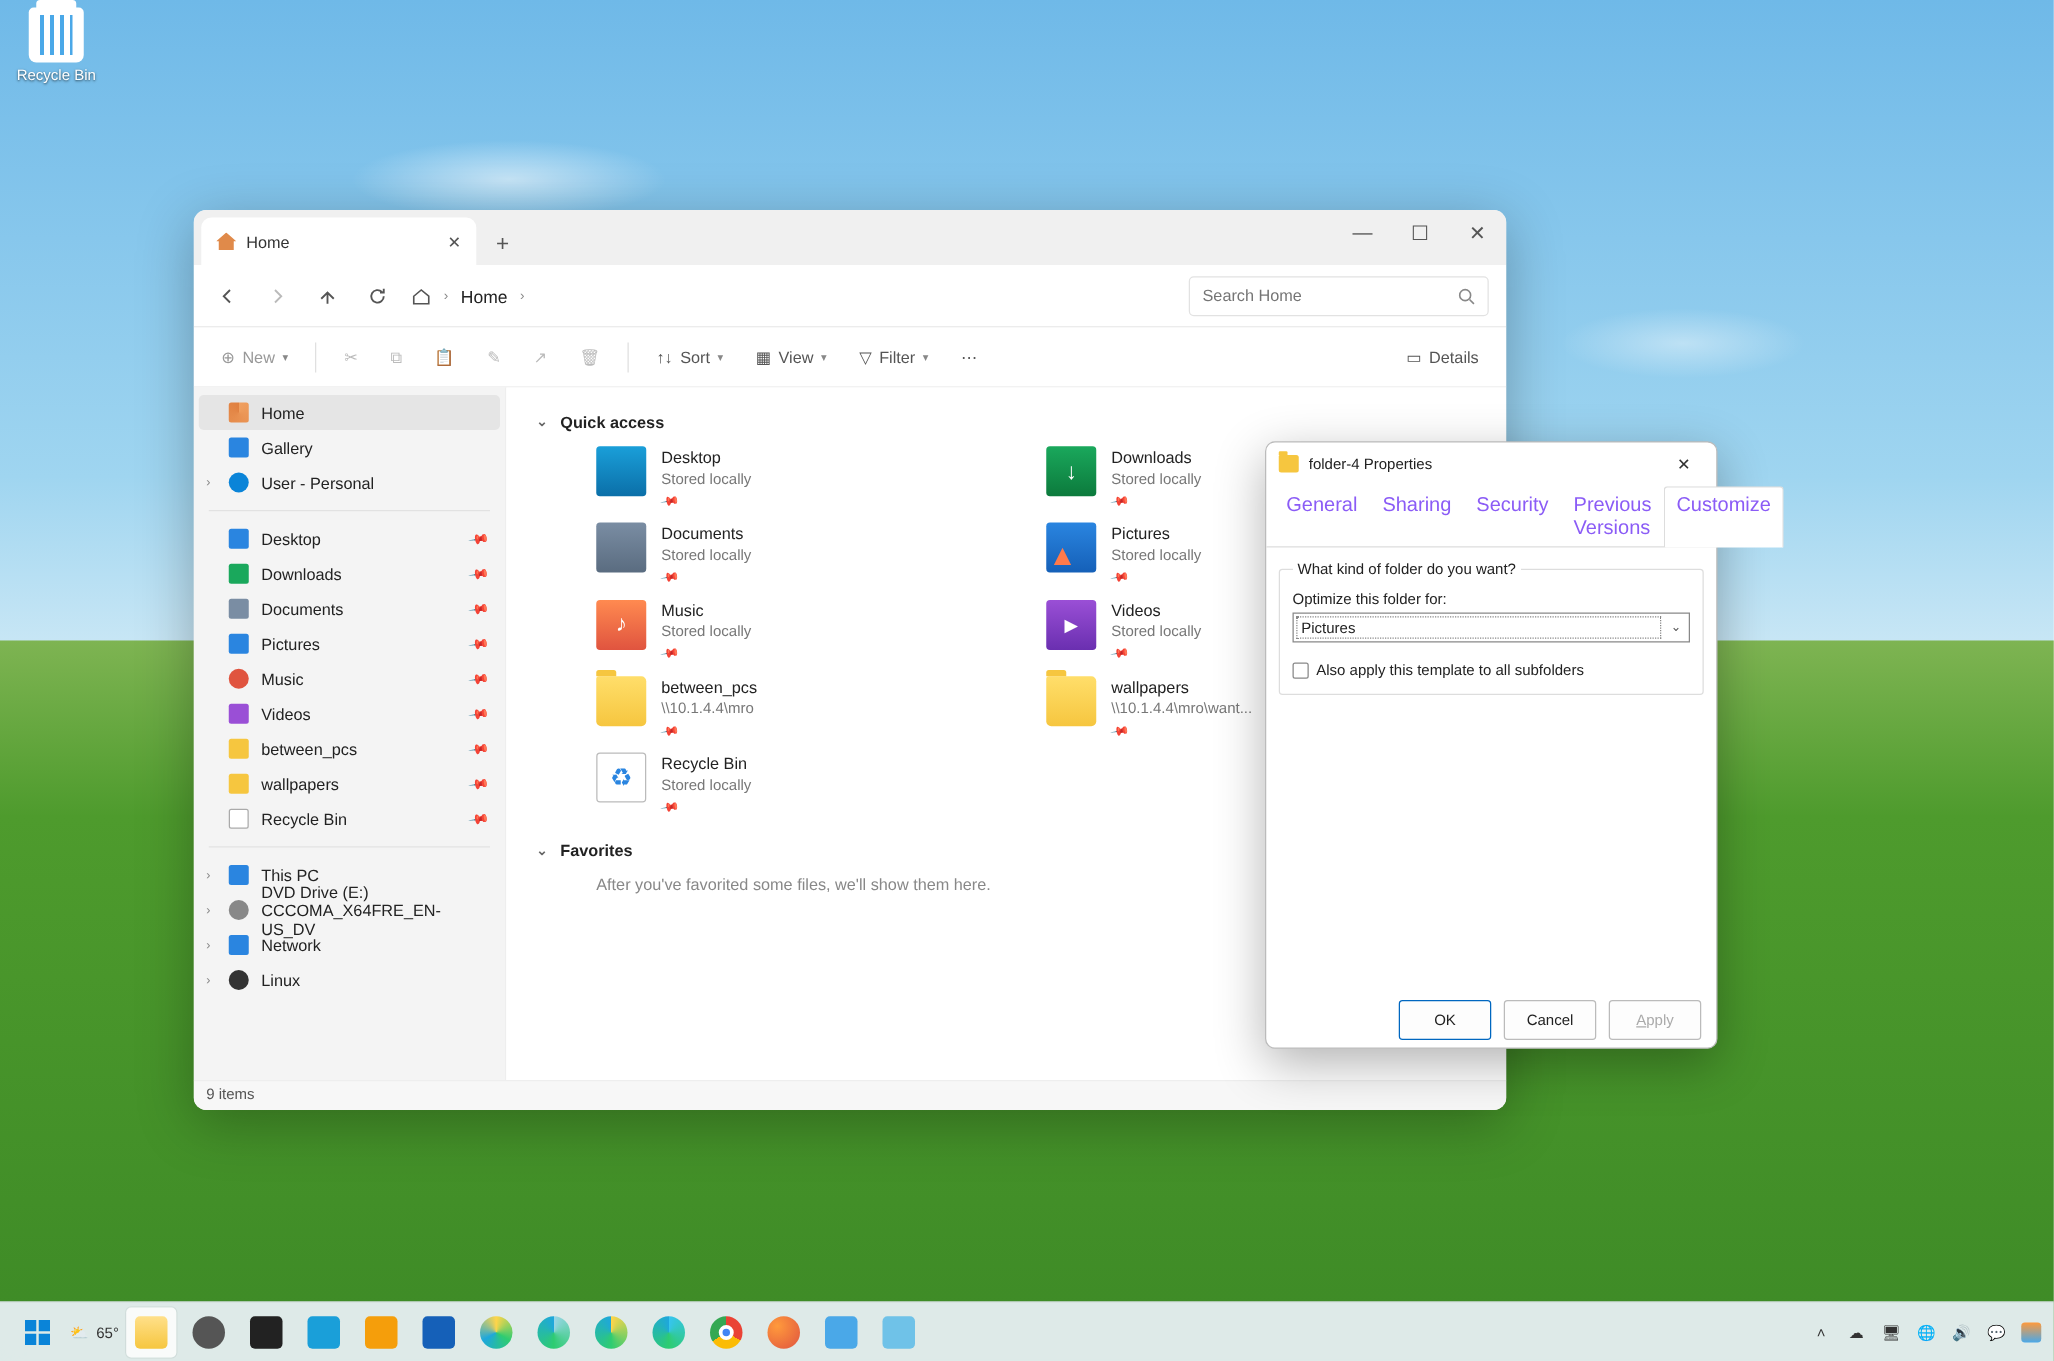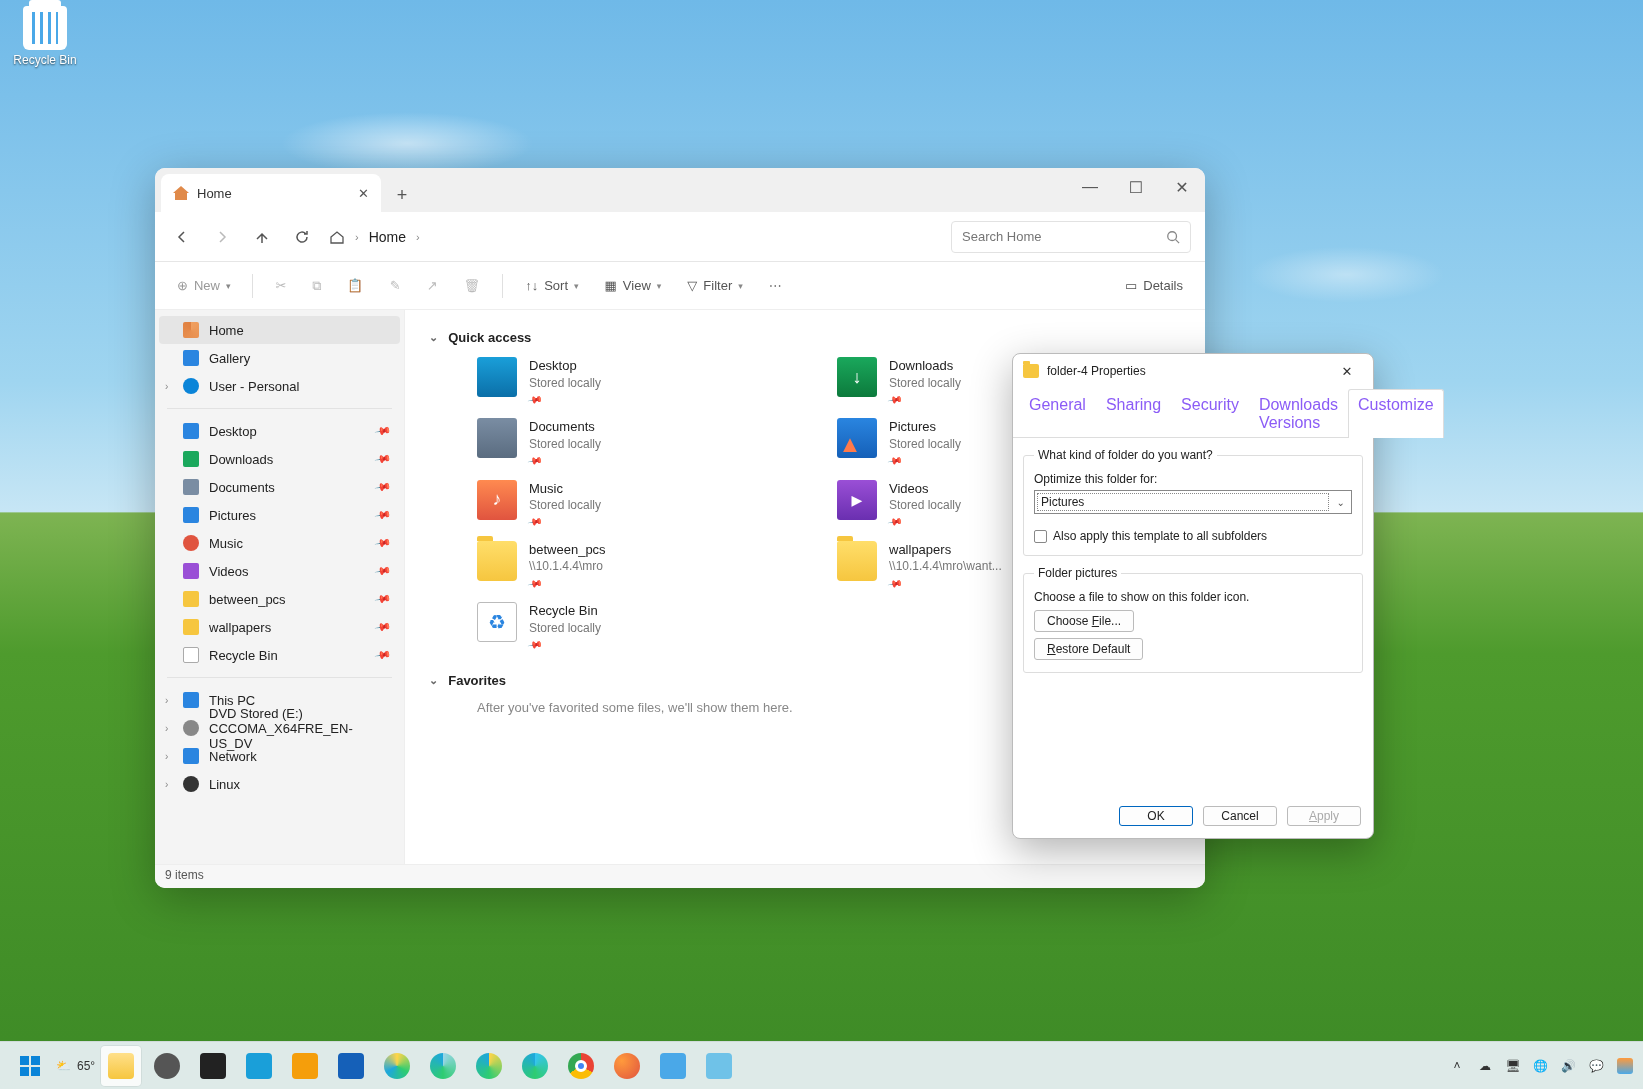--- a/index.html
+++ b/index.html
@@ -95,21 +95,21 @@
 .props-body{flex:1;padding:10px 10px 6px;display:flex;flex-direction:column;gap:10px}
 fieldset{border:1px solid #ddd;border-radius:3px;padding:10px 10px 12px;position:relative}
 legend{font-size:12px;padding:0 4px;color:#222}
 .drop{width:100%;height:24px;border:1px solid #888;display:flex;align-items:center;padding:0 6px;margin-top:4px;position:relative;background:#fff}
 .drop .dotline{position:absolute;inset:2px 22px 2px 2px;border:1px dotted #888}
 .drop .chev{position:absolute;right:6px;font-size:10px;color:#555}
 .chk-row{display:flex;align-items:center;gap:6px;margin-top:15px}
 .chk{width:13px;height:13px;border:1px solid #888;border-radius:2px}
 .pbtn{border:1px solid #bbb;background:#fdfdfd;padding:3px 12px;font-size:12px;border-radius:3px;display:inline-block;margin-top:6px}
 .props-footer{height:46px;border-top:1px solid transparent;display:flex;align-items:center;justify-content:flex-end;gap:10px;padding:0 12px}
-.fbtn{min-width:74px;height:20px;border:1px solid #bbb;border-radius:3px;display:flex;align-items:center;justify-content:center;font-size:12px;background:#fdfdfd}
+.fbtn{min-width:74px;height:32px;border:1px solid #bbb;border-radius:3px;display:flex;align-items:center;justify-content:center;font-size:12px;background:#fdfdfd}
 .fbtn.primary{border-color:#0067c0}
 .fbtn.disabled{color:#aaa}
 .folder-icon-preview{width:28px;height:24px;background:#f6c63f;border-radius:2px 3px 3px 3px;position:relative;display:inline-block;vertical-align:middle;margin-left:12px}
 .folder-icon-preview:before{content:"";position:absolute;top:-4px;left:0;width:12px;height:4px;background:#f6c63f;border-radius:2px 2px 0 0}
 
 .taskbar{position:absolute;left:0;right:0;bottom:0;height:48px;background:rgba(235,242,249,.92);backdrop-filter:blur(8px);display:flex;align-items:center;padding:0 10px;gap:6px;border-top:1px solid rgba(0,0,0,.06)}
 .tb-btn{width:40px;height:40px;display:flex;align-items:center;justify-content:center;border-radius:4px}
 .tb-btn.active{background:rgba(255,255,255,.8);box-shadow:0 0 0 1px rgba(0,0,0,.05)}
 .tb-ico{width:26px;height:26px;border-radius:4px}
 .weather{display:flex;align-items:center;gap:6px;font-size:12px;color:#333}
@@ -264,21 +264,21 @@
         </div>
         <div class="sb-divider"></div>
         <div class="sb-item">
           <span class="chev">›</span>
           <span class="si si-pc"></span>
           <span>This PC</span>
         </div>
         <div class="sb-item">
           <span class="chev">›</span>
           <span class="si si-dvd"></span>
-          <span>DVD Stored (E:) CCCOMA_X64FRE_EN-US_DV</span>
+          <span>DVD Drive (E:) CCCOMA_X64FRE_EN-US_DV</span>
         </div>
         <div class="sb-item">
           <span class="chev">›</span>
           <span class="si si-net"></span>
           <span>Network</span>
         </div>
         <div class="sb-item">
           <span class="chev">›</span>
           <span class="si si-linux"></span>
           <span>Linux</span>
@@ -340,43 +340,37 @@
 <div class="props">
   <div class="props-title">
     <span class="fic"></span>
     <span>folder-4 Properties</span>
     <div class="props-close">✕</div>
   </div>
   <div class="props-tabs" id="ptabs">
       <div class="ptab">General</div>
       <div class="ptab">Sharing</div>
       <div class="ptab">Security</div>
-      <div class="ptab">Downloads Versions</div>
+      <div class="ptab">Previous Versions</div>
       <div class="ptab active">Customize</div>
     </div>
   <div class="props-body">
     <fieldset>
       <legend>What kind of folder do you want?</legend>
       <div>Optimize this folder for:</div>
       <div class="drop">
         <span class="dotline"></span>
         <span style="position:relative;z-index:1">Pictures</span>
         <span class="chev">⌄</span>
       </div>
       <div class="chk-row">
         <span class="chk"></span>
         <span>Also apply this template to all subfolders</span>
       </div>
     </fieldset>
-    <fieldset>
-      <legend>Folder pictures</legend>
-      <div>Choose a file to show on this folder icon.</div>
-      <div class="pbtn"><span>Choose <span class="u">F</span>ile...</span></div><br>
-      <div class="pbtn"><span><span class="u">R</span>estore Default</span></div>
-    </fieldset>
   </div>
   <div class="props-footer">
     <div class="fbtn primary">OK</div>
     <div class="fbtn">Cancel</div>
     <div class="fbtn disabled"><span class="u" title="Apply">A</span>pply</div>
   </div>
 </div>
 
 <div class="taskbar">
   <div class="tb-btn">

